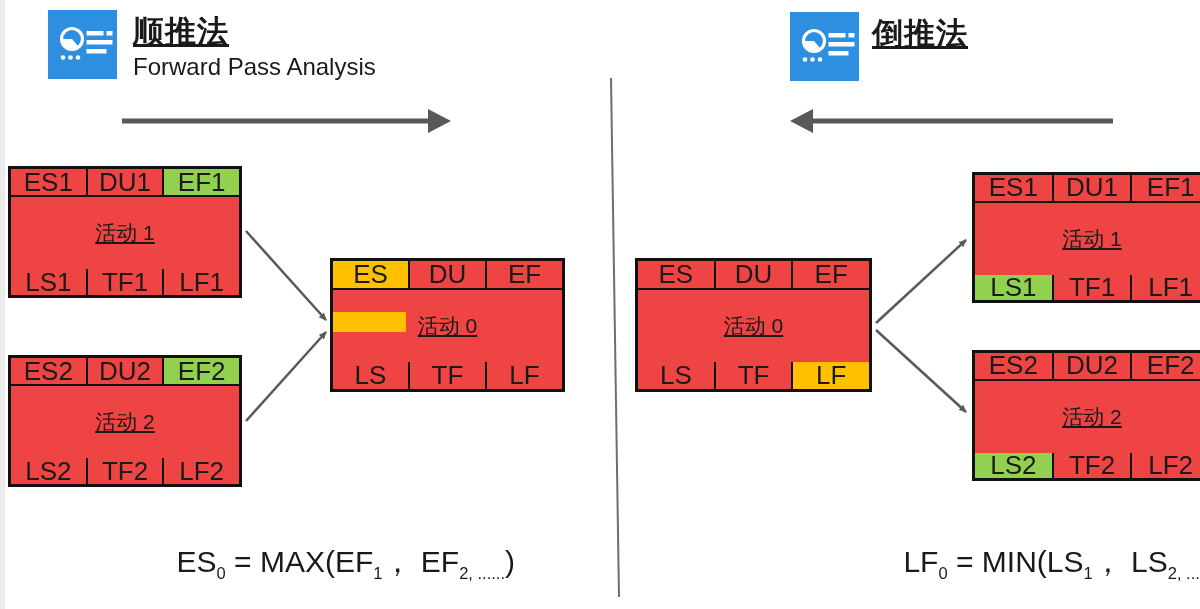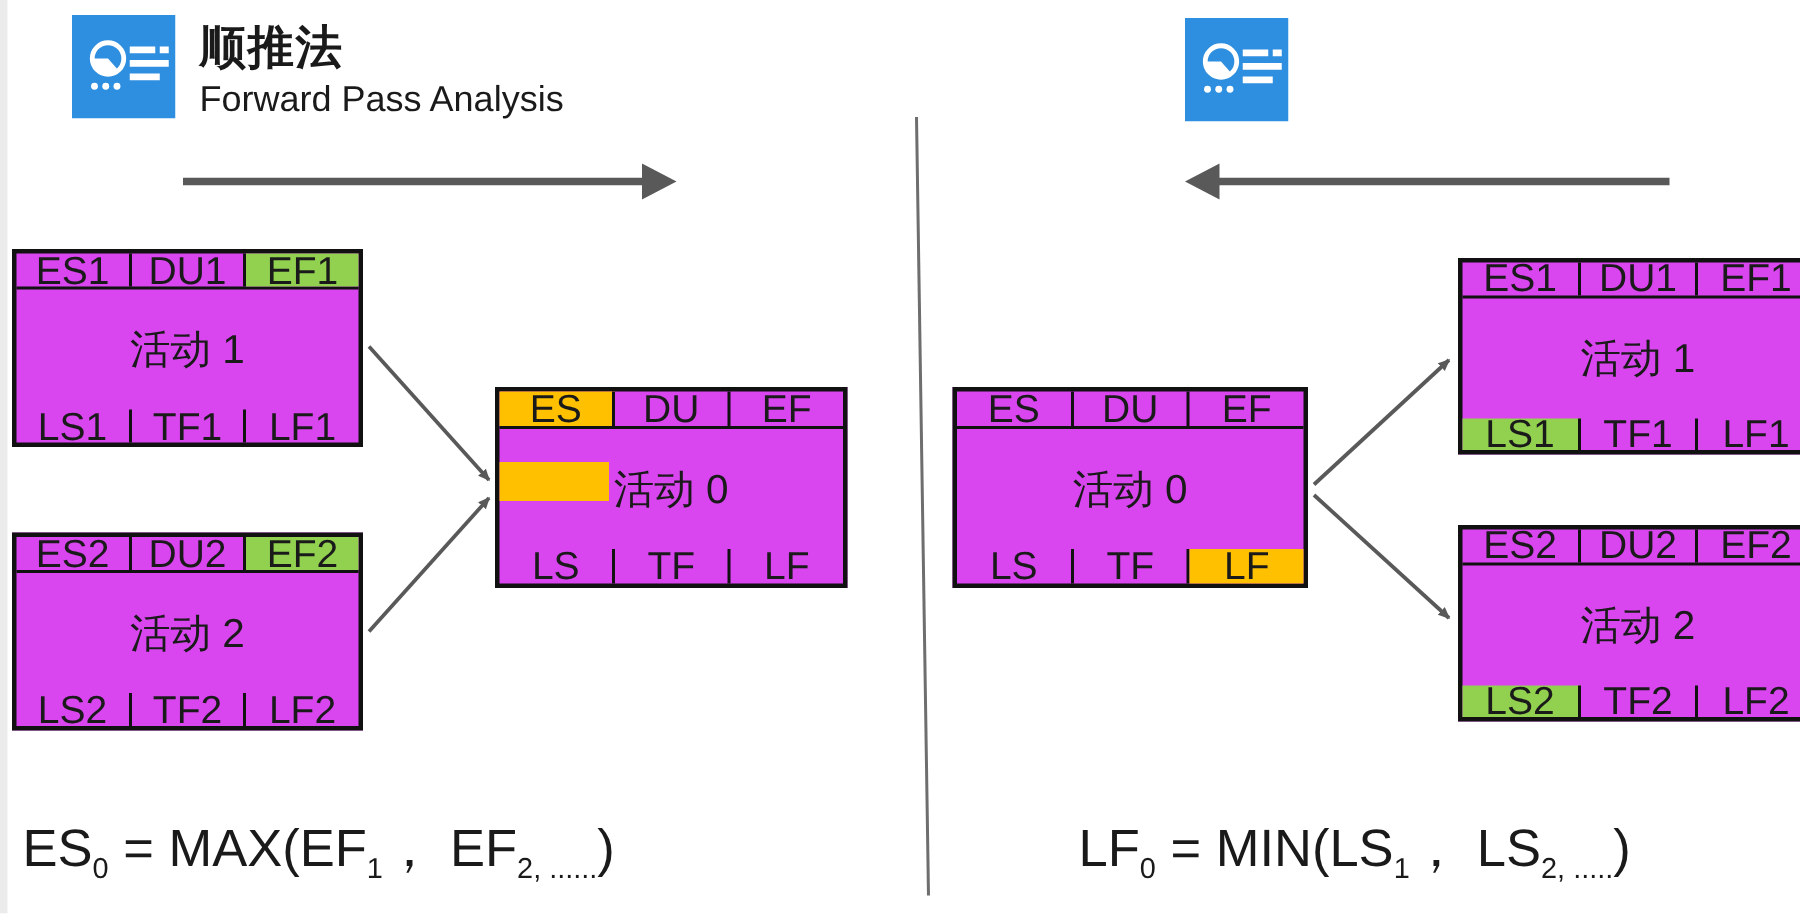--- a/index.html
+++ b/index.html
@@ -6,49 +6,49 @@
   body{
     width:1200px;height:609px;position:relative;overflow:hidden;
     background:#ffffff;color:#1a1a1a;
     font-family:"Liberation Sans","DejaVu Sans",sans-serif;
   }
   .abs{position:absolute;}
   .left-edge{left:0;top:0;width:5px;height:609px;background:#ebebeb;}
 
   
   .hdr-icon{width:69px;height:69px;}
-  .hdr-title{font-size:31px;font-weight:700;line-height:1.05;letter-spacing:1px;}
+  .hdr-title{font-size:31px;font-weight:700;line-height:1.05;letter-spacing:1px;text-decoration:underline;}
   .hdr-sub{font-size:24px;margin-top:4px;}
 
   
   .ptable{
-    position:absolute;border:3px solid #111;background:#d946ef;
+    position:absolute;border:3px solid #111;background:#ef4444;
     display:flex;flex-direction:column;box-sizing:border-box;gap:22px;
   }
   .prow{display:flex;flex:1;min-height:0;}
   .prow.bordered{border-bottom:2px solid #111;}
   .pcell{
     flex:1;display:flex;align-items:center;justify-content:center;
     font-size:26px;border-right:2px solid #111;min-width:0;
   }
   .pcell:last-child{border-right:none;}
   .pmid{
     flex:1;display:flex;align-items:center;justify-content:center;
-    font-size:27px;position:relative;
+    font-size:21px;position:relative;text-decoration:underline;
   }
   .hl-green{background:var(--highlight-green,#92D050);}
   .hl-orange{background:var(--highlight-orange,#FFC000);}
   .orange-tab{
     position:absolute;left:0;top:0;width:32%;height:72%;
     background:var(--highlight-orange,#FFC000);
   }
   .pmid-label{position:relative;}
 
   
-  .formula{font-size:35px;text-align:left;white-space:nowrap;}
+  .formula{font-size:30px;text-align:right;white-space:nowrap;}
   .formula sub{font-size:0.55em;line-height:0;}
 
   svg.overlay{position:absolute;left:0;top:0;pointer-events:none;}
 </style>
 </head>
 <body>
 
 <div class="abs left-edge"></div>
 
 <div class="abs" style="left:48px;top:10px;">
@@ -78,20 +78,21 @@
     <circle cx="15" cy="47.5" r="2.3" fill="#fff"></circle>
     <circle cx="22.5" cy="47.5" r="2.3" fill="#fff"></circle>
     <circle cx="30" cy="47.5" r="2.3" fill="#fff"></circle>
     <rect x="38.5" y="21" width="17" height="4.5" fill="#fff"></rect>
     <rect x="58.5" y="21" width="6" height="4.5" fill="#fff"></rect>
     <rect x="38.5" y="30" width="26" height="4.5" fill="#fff"></rect>
     <rect x="38.5" y="39" width="20" height="4.5" fill="#fff"></rect>
   </svg>
 </div>
 <div class="abs" style="left:872px;top:18px;">
+  <div class="hdr-title">倒推法</div>
 </div>
 
 <div class="ptable" style="left:8px;top:166px;width:234px;height:132px;">
   <div class="prow bordered">
     <div class="pcell">ES1</div>
     <div class="pcell">DU1</div>
     <div class="pcell hl-green">EF1</div>
   </div>
   <div class="pmid bordered">
       <span class="pmid-label">活动 1</span>

